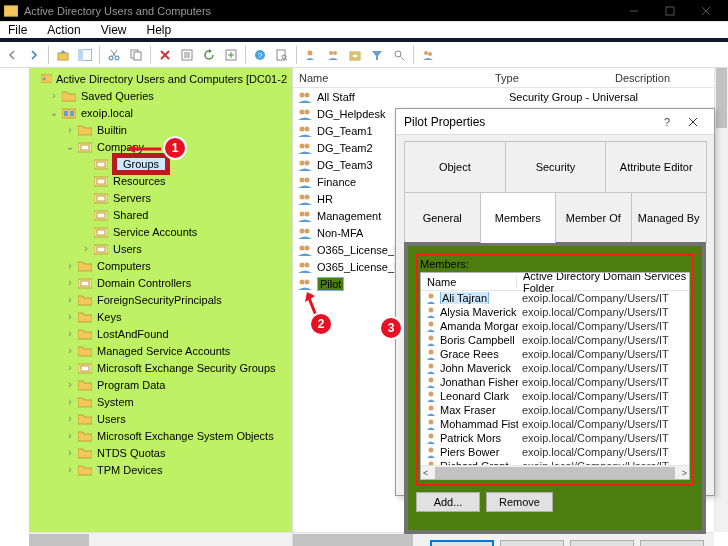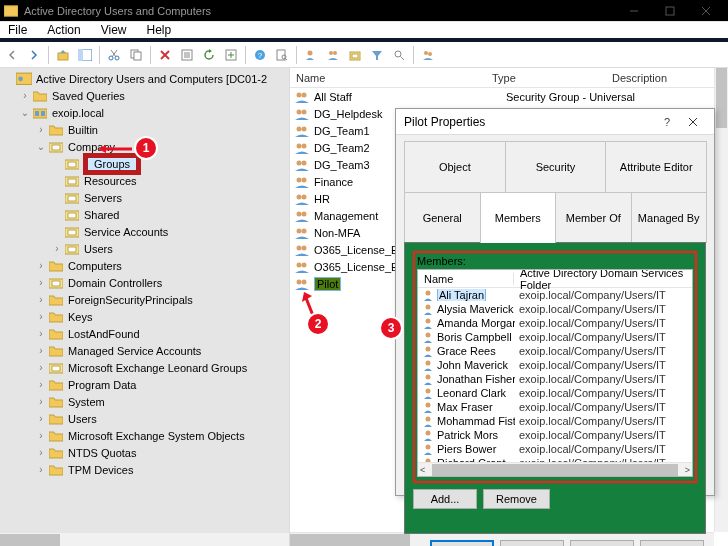--- a/index.html
+++ b/index.html
@@ -17,21 +17,21 @@
   .menubar { height: 20px; display:flex; align-items:center; padding: 0 4px; gap: 12px; border-bottom: 4px solid #0f172a; font-size: 12px;}
   .menubar span { padding: 2px 4px; }
 
   
   .toolbar { height: 26px; display:flex; align-items:center; padding: 0 2px; gap: 2px; border-bottom:1px solid #dcdcdc; }
   .tb-btn { width: 20px; height: 20px; display:flex; align-items:center; justify-content:center; }
   .tb-sep { width:1px; height:18px; background:#ccc; margin: 0 2px; }
 
   
   .main { display:flex; height: calc(546px - 22px - 20px - 26px); }
-  .tree { width: 290px; border-right: 1px solid #dcdcdc; overflow: auto; position: relative; background:#e5e5e5; padding: 2px 0 16px 0;}
+  .tree { width: 264px; border-right: 1px solid #dcdcdc; overflow: auto; position: relative; background:#bef264; padding: 2px 0 16px 0; margin-left: 29px;}
   .tree-row { display:flex; align-items:center; height: 17px; padding-right:4px; white-space:nowrap; }
   .tree-row .tw { width: 14px; display:flex; justify-content:center; align-items:center; color:#7a7a7a; font-size:10px;}
   .tree-row .ic { width: 16px; height: 14px; display:flex; align-items:center; justify-content:center; margin-right: 3px;}
   .tree-row.selected .lbl { background:#cde8ff; border:5px solid #b91c1c; padding:0 6px; }
   .tree-row .lbl { padding: 0 1px; }
   .folder-icon svg { width:14px; height:12px; }
   .tree-scroll-x { position:absolute; bottom:0; left:0; right:0; height:14px; border-top:1px solid #e5e5e5; background:#f1f1f1;}
   .tree-scroll-x .thumb { position:absolute; left:0; top:1px; height:12px; width:60px; background:#c2c2c2;}
 
   
@@ -57,21 +57,21 @@
   .dialog { position:absolute; left: 395px; top: 108px; width: 320px; height: 388px; background:#f0f0f0; border:1px solid #9b9b9b; box-shadow: 2px 2px 6px rgba(0,0,0,.2); }
   .dlg-title { height: 26px; background:#fff; display:flex; align-items:center; padding: 0 8px; border-bottom:1px solid #ddd; }
   .dlg-title .t { flex:1; font-size:12px; }
   .dlg-title .btn { width:26px; height:20px; display:flex; align-items:center; justify-content:center; color:#444;}
   .tabs { padding: 6px 8px 0 8px; }
   .tabrow { display:flex; }
   .tab { font-size: 11px; padding: 19px 0; text-align:center; border:1px solid #c5c5c5; border-bottom:none; background:#f0f0f0; margin-right:-1px; position:relative; }
   .tab.row1 { flex:1; }
   .tab.row2 { flex:1; }
   .tab.active { background:#fff; z-index:2; }
-  .tabpanel { background:#15803d; border:1px solid #737373; height: 292px; margin-top:-1px; padding: 8px; position:relative;}
+  .tabpanel { background:#4d7c0f; border:4px solid #737373; height: 292px; margin-top:-1px; padding: 8px; position:relative;}
   .members-box { border:2px solid #ff1a1a; padding: 2px; height: 232px; }
   .members-label { font-size:11px; margin-bottom: 2px; }
   .mem-list { border:1px solid #b5b5b5; background:#fff; height: 208px; position:relative; overflow:hidden;}
   .mem-head { display:flex; height:18px; border-bottom:1px solid #e5e5e5; align-items:center; font-size:11px;}
   .mem-head .mc1 { width: 96px; padding-left:6px; border-right:1px solid #e5e5e5;}
   .mem-head .mc2 { flex:1; padding-left:6px;}
   .mem-row { display:flex; height:14px; align-items:center; font-size:11px;}
   .mem-row .ui { width:12px; height:12px; margin: 0 3px 0 4px; display:flex; align-items:center;}
   .mem-row .n { width: 78px; white-space:nowrap; overflow:hidden;}
   .mem-row .n.sel span { background:#cde8ff; border:1px solid #7bb8e8; padding: 0 1px;}
@@ -414,21 +414,21 @@
           <span class="lbl">Managed Service Accounts</span>
         </div>
         <div class="tree-row" style="padding-left: 34px;">
           <span class="tw">›</span>
           <span class="ic folder-icon">
             <svg viewBox="0 0 14 12">
               <rect x="0" y="2" width="14" height="9" class="i-ou"></rect>
               <rect x="3" y="4" width="8" height="5" fill="#fff" stroke="#bfa13f"></rect>
             </svg>
           </span>
-          <span class="lbl">Microsoft Exchange Leonard Groups</span>
+          <span class="lbl">Microsoft Exchange Security Groups</span>
         </div>
         <div class="tree-row" style="padding-left: 34px;">
           <span class="tw">›</span>
           <span class="ic folder-icon">
             <svg viewBox="0 0 14 12">
               <path d="M0 2h5l1 2h8v7H0z" class="i-folder"></path>
             </svg>
           </span>
           <span class="lbl">Program Data</span>
         </div>

